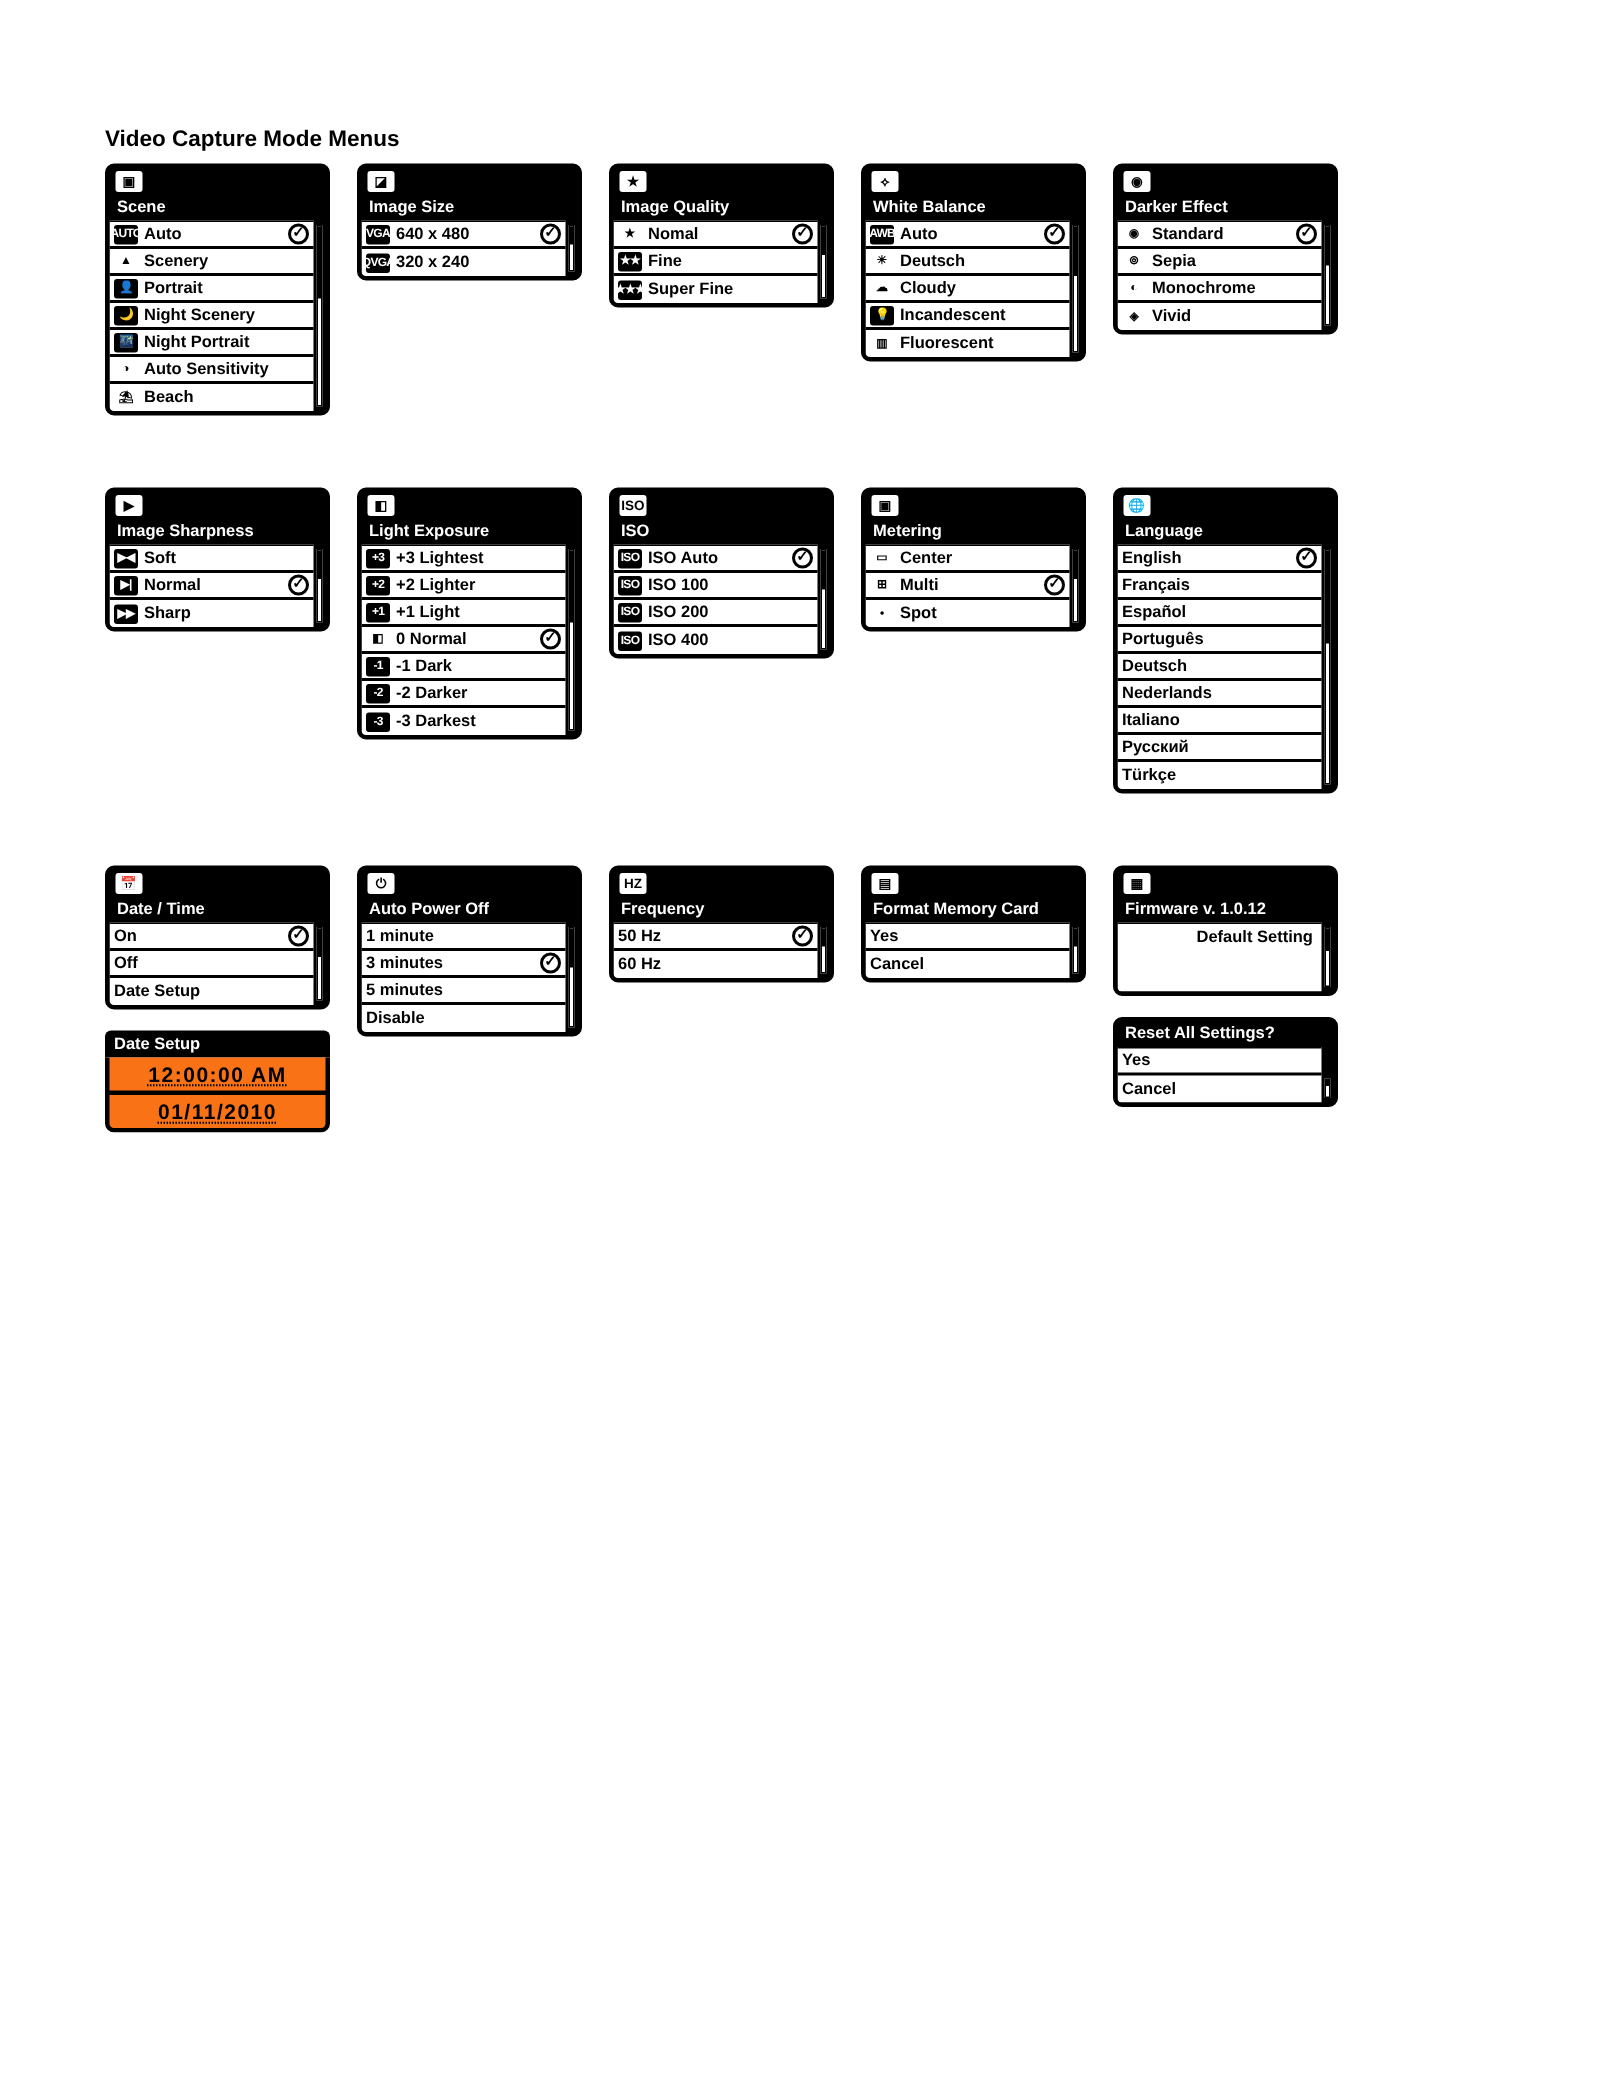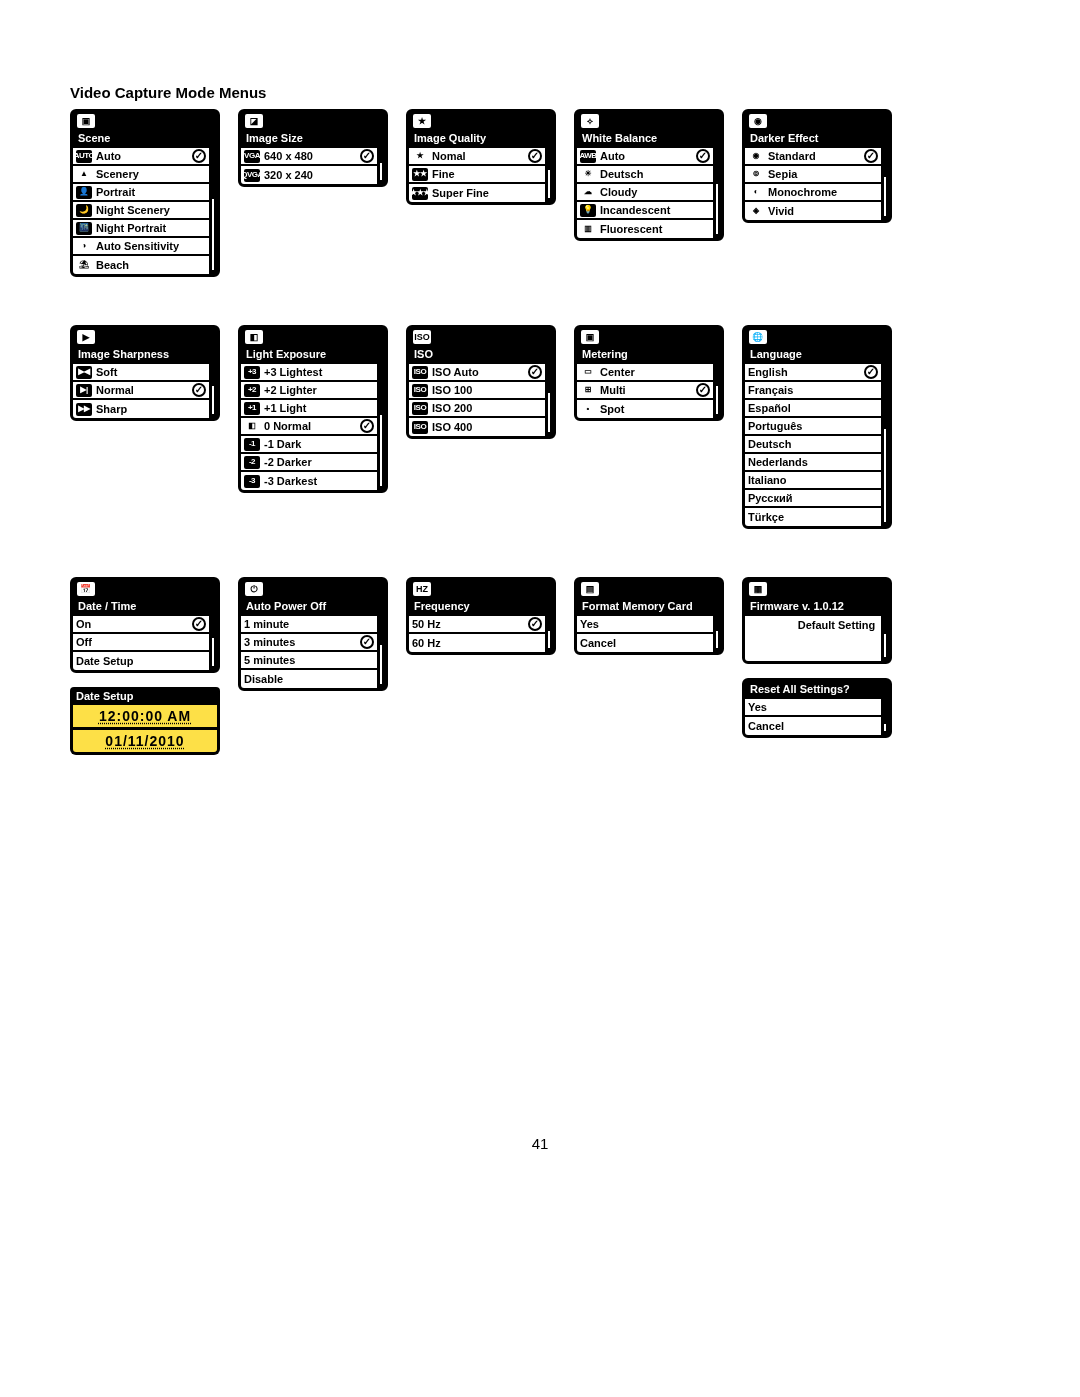--- a/index.html
+++ b/index.html
@@ -129,21 +129,21 @@
   }
   .sub-title {
     background: #000;
     color: #fff;
     font-size: 11px;
     font-weight: bold;
     padding: 3px 6px;
     border-radius: 4px 4px 0 0;
   }
   .amtime, .amdate {
-    background: #fde047;
+    background: #f97316;
     border: 3px solid #000;
     border-top: none;
     text-align: center;
     font-size: 14px;
     font-weight: bold;
     padding: 3px 0;
     letter-spacing: 1px;
   }
   .amtime span, .amdate span {
     text-decoration: underline dotted;
@@ -582,14 +582,13 @@
               <div class="item" style="">
                 <span>Cancel</span>
               </div>
             </div>
           </div>
           <div class="scrollbar"></div>
         </div>
     </div>
   </div>
 
-  <div class="pagenum">41</div>
 </div>
 
 </body></html>

